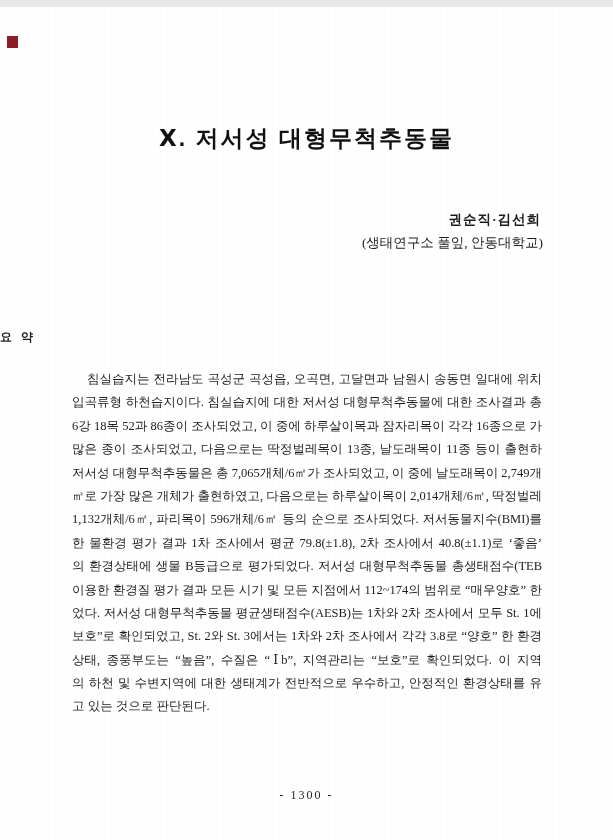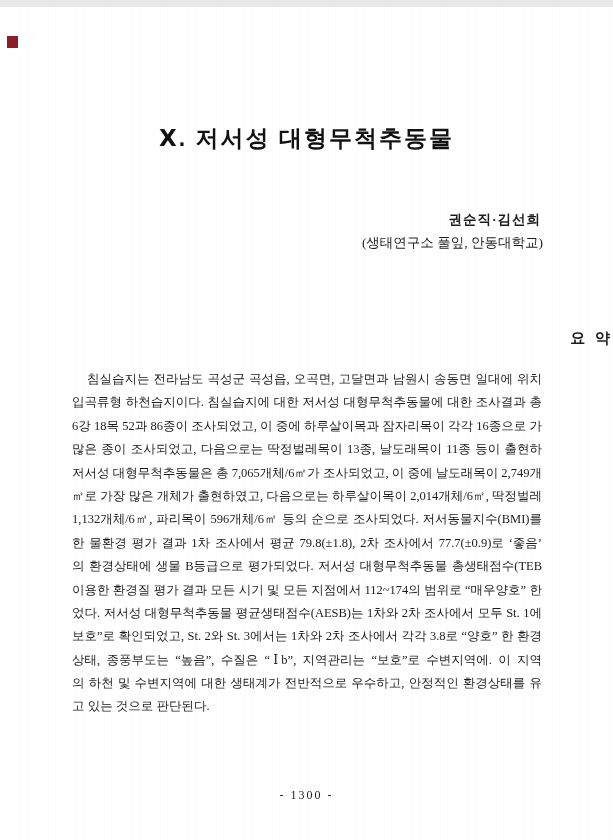--- a/index.html
+++ b/index.html
@@ -40,23 +40,23 @@
   }
   .affiliation {
     position: absolute;
     top: 227px; right: 70px;
     font-weight: 400;
     font-size: 13.5px;
   }
   .summary-heading {
     position: absolute;
     top: 322px; left: 0; right: 0;
-    text-align: right;
+    text-align: left;
     font-weight: 700;
-    font-size: 15px;
+    font-size: 12px;
     letter-spacing: 3px;
   }
   .body-text {
     position: absolute;
     top: 361px; left: 72px;
     width: 470px;
   }
   .line {
     height: 23.4px;
     line-height: 23.4px;
@@ -93,25 +93,25 @@
   <div class="summary-heading">요 약</div>
 
   <div class="body-text">
     <div class="line first">침실습지는 전라남도 곡성군 곡성읍, 오곡면, 고달면과 남원시 송동면 일대에 위치한 감</div>
     <div class="line">입곡류형 하천습지이다. 침실습지에 대한 저서성 대형무척추동물에 대한 조사결과 총 4문</div>
     <div class="line">6강 18목 52과 86종이 조사되었고, 이 중에 하루살이목과 잠자리목이 각각 16종으로 가장</div>
     <div class="line">많은 종이 조사되었고, 다음으로는 딱정벌레목이 13종, 날도래목이 11종 등이 출현하였다.</div>
     <div class="line">저서성 대형무척추동물은 총 7,065개체/6㎡가 조사되었고, 이 중에 날도래목이 2,749개체/6</div>
     <div class="line">㎡로 가장 많은 개체가 출현하였고, 다음으로는 하루살이목이 2,014개체/6㎡, 딱정벌레목이</div>
     <div class="line">1,132개체/6㎡, 파리목이 596개체/6㎡ 등의 순으로 조사되었다. 저서동물지수(BMI)를 이용</div>
-    <div class="line">한 물환경 평가 결과 1차 조사에서 평균 79.8(±1.8), 2차 조사에서 77.7(±0.9)로 ‘좋음’</div>
+    <div class="line">한 물환경 평가 결과 1차 조사에서 평균 79.8(±1.8), 2차 조사에서 40.8(±1.1)로 ‘좋음’</div>
     <div class="line">의 환경상태에 생물 B등급으로 평가되었다. 저서성 대형무척추동물 총생태점수(TEBS)를</div>
     <div class="line">이용한 환경질 평가 결과 모든 시기 및 모든 지점에서 112~174의 범위로 “매우양호” 한</div>
     <div class="line">었다. 저서성 대형무척추동물 평균생태점수(AESB)는 1차와 2차 조사에서 모두 St. 1에서는</div>
     <div class="line">보호”로 확인되었고, St. 2와 St. 3에서는 1차와 2차 조사에서 각각 3.8로 “양호” 한 환경</div>
-    <div class="line">상태, 종풍부도는 “높음”, 수질은 “Ⅰb”, 지역관리는 “보호”로 수변지역에. 이 지역</div>
+    <div class="line">상태, 종풍부도는 “높음”, 수질은 “Ⅰb”, 지역관리는 “보호”로 확인되었다. 이 지역</div>
     <div class="line">의 하천 및 수변지역에 대한 생태계가 전반적으로 우수하고, 안정적인 환경상태를 유지하</div>
     <div class="line last">고 있는 것으로 판단된다.</div>
   </div>
 
   <div class="page-number">- 1300 -</div>
 
 </div>
 
 </body></html>

